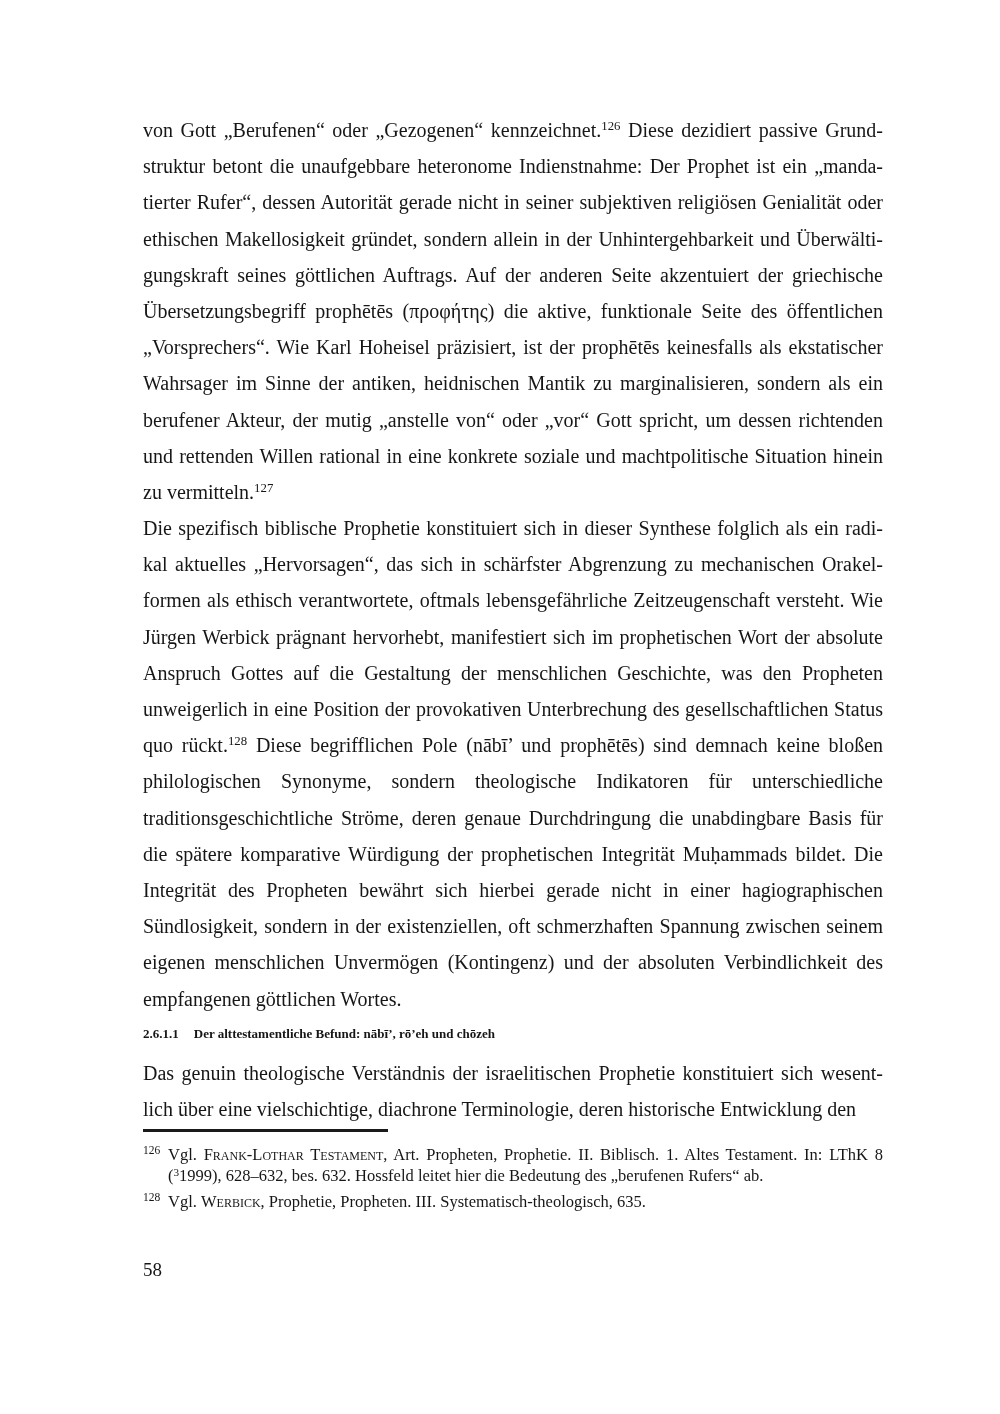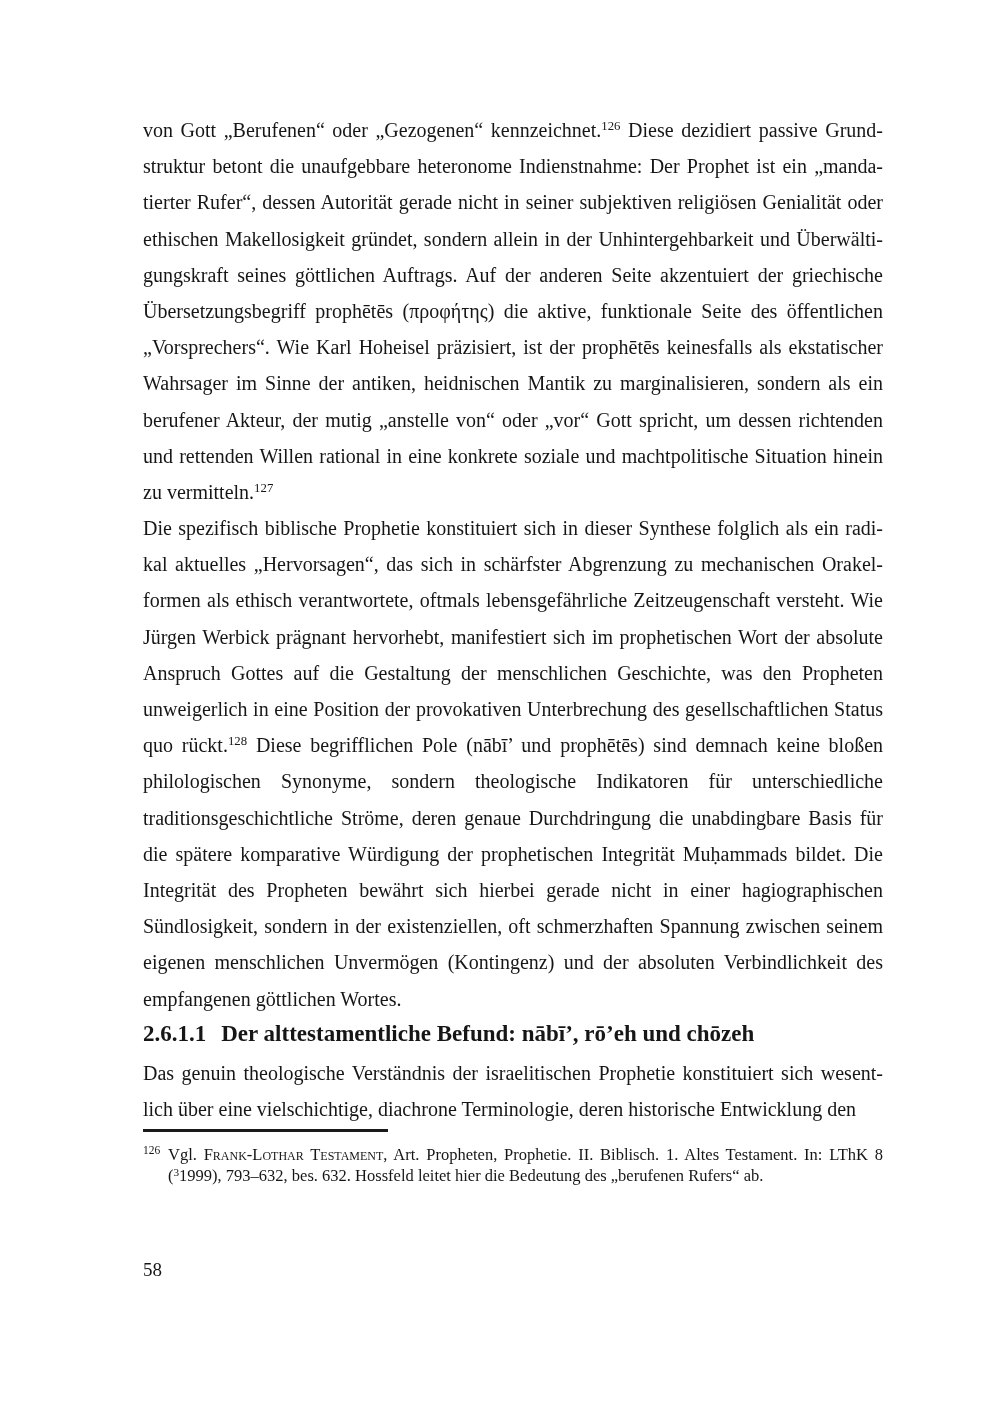--- a/index.html
+++ b/index.html
@@ -24,21 +24,21 @@
   }
   #p1 { top: 112px; }
   #p2 { top: 510px; }
   #p3 { top: 1055px; }
   .heading {
     position: absolute;
     left: 143px;
     top: 1016px;
     width: 740px;
     margin: 0;
-    font-size: 23px;
+    font-size: 13px;
     font-weight: bold;
     line-height: 36.2px;
     text-align: left;
   }
   .heading-number { margin-right: 15px; }
   .run-i  { }
   .run-sc { font-variant: small-caps; }
   .run-sup { font-size: 0.64em; line-height: 0; vertical-align: 7px; }
   .footnote-area {
     position: absolute;
@@ -87,19 +87,22 @@
 
   <h2 class="heading">
     <span class="heading-number">2.6.1.1</span><span class="heading-text"><span>Der alttestamentliche Befund: </span><span class="run-i">nābī’, rō’eh</span><span> und </span><span class="run-i">chōzeh</span></span>
   </h2>
 
   <p id="p3" class="par"><span>Das genuin theologische Verständnis der israelitischen Prophetie konstituiert sich wesent­lich über eine vielschichtige, diachrone Terminologie, deren historische Entwicklung den</span></p>
 
   <div class="footnote-area">
     <div class="fn-rule"></div>
     <div class="footnote">
-      <span class="fn-marker">126</span><span class="fn-text"><span>Vgl. </span><span class="run-sc">Frank-Lothar Testament</span><span>, Art. Propheten, Prophetie. II. Biblisch. 1. Altes Testament. In: LThK 8 (</span><span class="run-sup">3</span><span>1999), 793–632, bes. 632. Hossfeld leitet hier die Bedeutung des „berufenen Rufers“ ab.</span></span>
+      <span class="fn-marker">126</span><span class="fn-text"><span>Vgl. </span><span class="run-sc">Frank-Lothar Testament</span><span>, Art. Propheten, Prophetie. II. Biblisch. 1. Altes Testament. In: LThK 8 (</span><span class="run-sup">3</span><span>1999), 628–632, bes. 632. Hossfeld leitet hier die Bedeutung des „berufenen Rufers“ ab.</span></span>
+    </div>
+    <div class="footnote">
+      <span class="fn-marker">128</span><span class="fn-text"><span>Vgl. </span><span class="run-sc">Werbick</span><span>, Prophetie, Propheten. III. Systematisch-theologisch, 635.</span></span>
     </div>
   </div>
 
   <div class="page-number">58</div>
 
 </div>
 
 </body></html>

